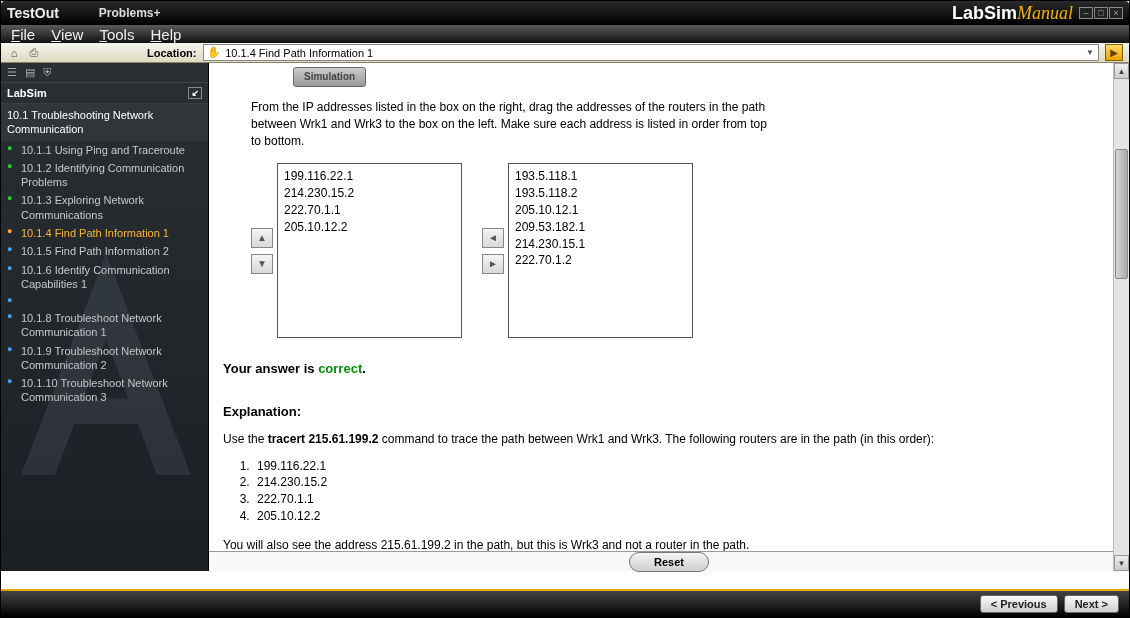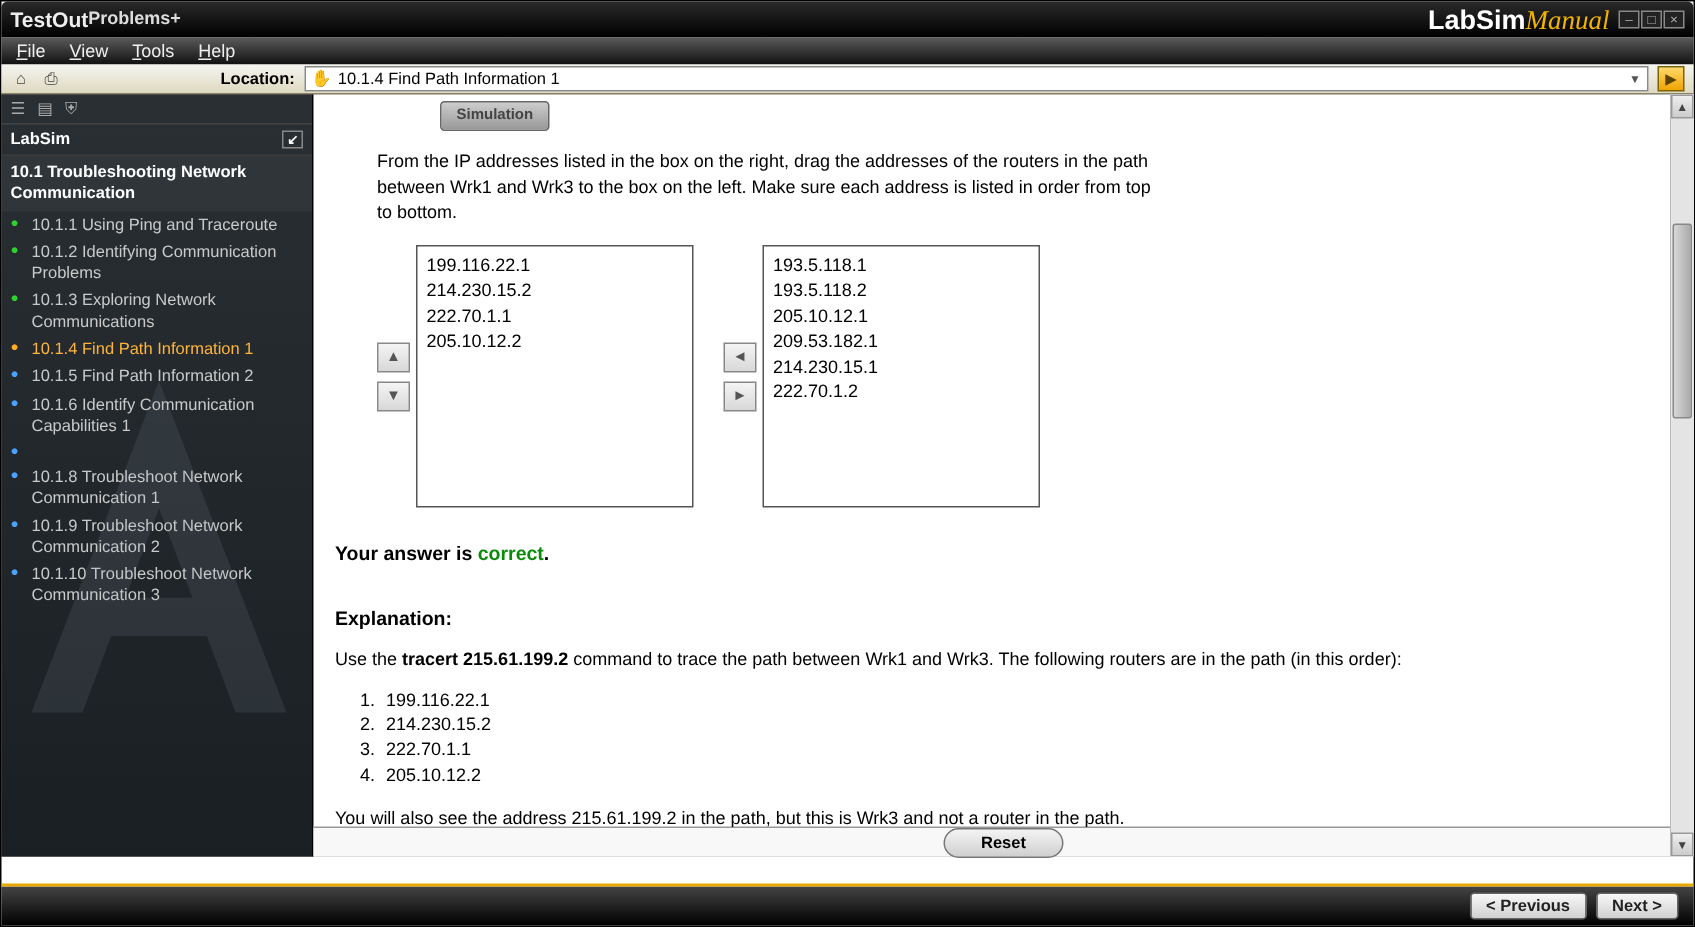--- a/index.html
+++ b/index.html
@@ -1,39 +1,39 @@
 <!DOCTYPE html>
 <html><head>
 <meta charset="utf-8">
 <style>
   * { box-sizing: border-box; margin: 0; padding: 0; }
   body { font-family: Arial, sans-serif; font-size: 11px; background: #000; width: 1130px; height: 618px; overflow: hidden; }
   .window { width: 1130px; height: 618px; display: flex; flex-direction: column; background: #fff; border: 1px solid #000; }
   .titlebar { height: 24px; background: linear-gradient(to bottom, #2a2a2a, #000); color: #fff; display: flex; align-items: center; padding: 0 6px; border-radius: 4px 4px 0 0; }
-  .titlebar-left { display: flex; align-items: flex-start; }
+  .titlebar-left { display: flex; align-items: center; gap: 40px; }
   .titlebar .brand { font-weight: bold; font-size: 14px; color: #eee; }
   .titlebar .course { font-weight: bold; font-size: 12px; color: #ddd; }
   .titlebar-right { margin-left: auto; display: flex; align-items: center; gap: 6px; }
   .labsim-logo { font-size: 18px; font-weight: bold; color: #fff; }
   .labsim-logo .accent { color: #f3b400; font-style: italic; font-family: cursive; font-weight: normal; }
   .win-btns { display: flex; gap: 1px; }
   .win-btns span { width: 14px; height: 12px; border: 1px solid #888; background: #222; display: inline-block; font-size: 9px; text-align: center; line-height: 10px; color: #aaa; }
-  .menubar { height: 18px; background: linear-gradient(to bottom, #5a5a5a, #111); color: #eee; display: flex; align-items: center; padding: 0 10px; gap: 16px; font-size: 12px; }
+  .menubar { height: 18px; background: linear-gradient(to bottom, #5a5a5a, #111); color: #eee; display: flex; align-items: center; padding: 0 10px; gap: 16px; font-size: 15px; }
   .menubar span { cursor: default; }
   .menubar span u { text-decoration: underline; }
   .toolbar { height: 20px; background: linear-gradient(to bottom, #f5f5f0, #ded9c0); display: flex; align-items: center; gap: 6px; padding: 0 6px; border-bottom: 1px solid #8a8365; }
   .tool-icon { width: 14px; height: 14px; display: inline-flex; align-items: center; justify-content: center; color: #444; font-size: 11px; }
   .location-label { font-size: 11px; color: #000; margin-left: 100px; font-weight: bold; }
   .location-input { flex: 1; height: 17px; border: 1px solid #888; background: #fff; display: flex; align-items: center; padding: 0 4px; font-size: 11px; gap: 4px; }
   .loc-go { width: 18px; height: 17px; background: linear-gradient(to bottom,#ffd86b,#f0a400); border: 1px solid #7a6400; display: flex; align-items: center; justify-content: center; }
   .main-area { flex: 1; display: flex; min-height: 0; background: #1d1d1d; }
   .sidebar { width: 208px; background: linear-gradient(to bottom, #2a2f33 0%, #1a1f23 100%); color: #d6d6d6; display: flex; flex-direction: column; font-size: 11px; border-right: 1px solid #000; position: relative; }
   .side-toolbar { height: 20px; display: flex; align-items: center; gap: 8px; padding: 0 6px; color: #aaa; border-bottom: 1px solid #444; }
   .side-title { padding: 4px 6px; font-weight: bold; color: #fff; display: flex; justify-content: space-between; align-items: center; border-bottom: 1px solid #3d3d3d; }
-  .side-section { padding: 4px 6px; font-weight: bold; color: #fff; background: rgba(255,255,255,0.04); line-height: 1.3; }
+  .side-section { padding: 4px 6px; font-weight: normal; color: #fff; background: rgba(255,255,255,0.04); line-height: 1.3; }
   .side-item { display: flex; align-items: flex-start; gap: 4px; padding: 2px 6px 2px 6px; color: #c9c9c9; cursor: pointer; line-height: 1.3; }
   .side-item .bullet { width: 10px; flex: 0 0 10px; font-size: 9px; color: #4aa3ff; }
   .side-item.green .bullet { color: #30d030; }
   .side-item.orange .bullet { color: #ffa928; }
   .side-item.active { color: #ffb43a; }
   .content-wrap { flex: 1; background: #fff; display: flex; flex-direction: column; position: relative; }
   .content { flex: 1; overflow: auto; padding: 4px 30px 10px 14px; font-size: 12px; color: #000; font-family: Verdana, Arial, sans-serif; line-height: 1.4; }
   .sim-btn { display: inline-block; background: linear-gradient(to bottom,#ccc,#999); border: 1px solid #666; border-radius: 3px; padding: 2px 10px; color: #444; font-size: 10px; font-weight: bold; margin-left: 70px; margin-bottom: 12px; }
   .instr { margin: 0 0 14px 28px; max-width: 520px; }
   .boxes { display: flex; gap: 20px; margin-left: 28px; }

